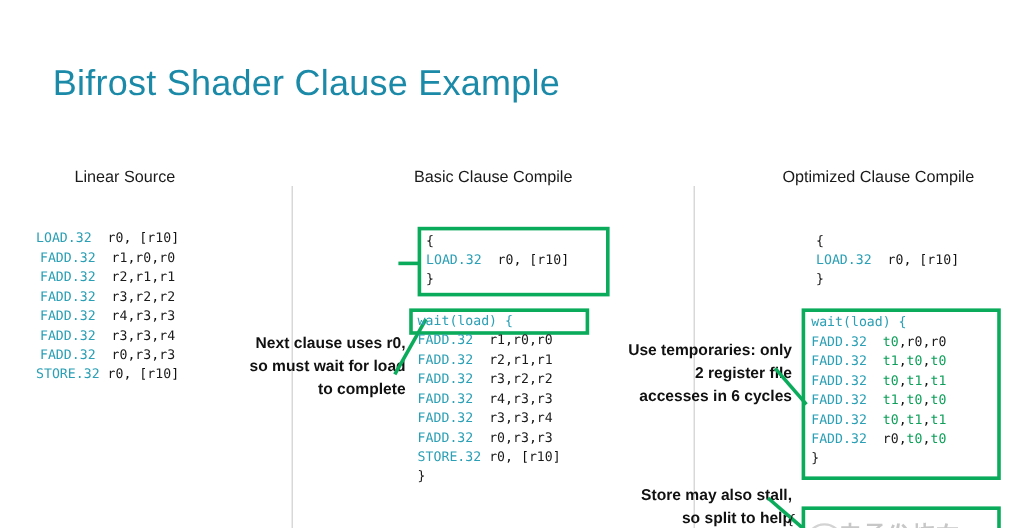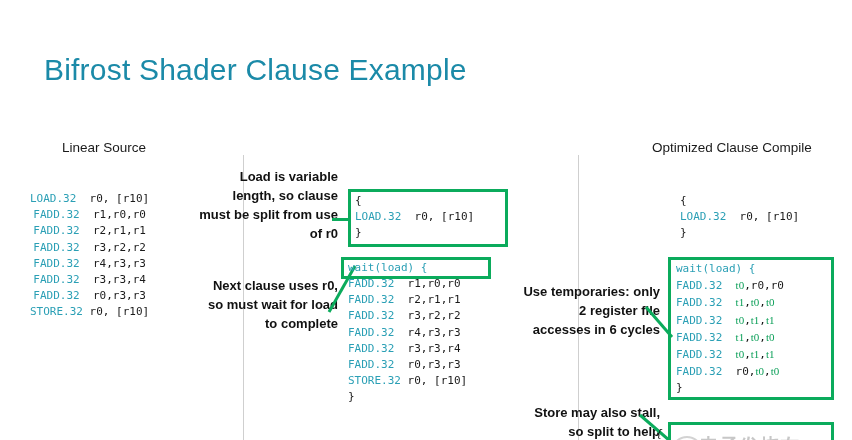--- a/index.html
+++ b/index.html
@@ -52,21 +52,21 @@
   .code {
     position: absolute;
     font-family: "DejaVu Sans Mono", "Liberation Mono", monospace;
     font-size: 11px;
     line-height: 16.2px;
     white-space: pre;
     color: #111111;
   }
   .code .op  { color: #2a9fb5; }
   .code .rg  { color: #1a1a1a; }
-  .code .tmp { color: #0ea05a; font-family: Liberation Serif, serif; }
+  .code .tmp { color: #0ea05a; }
   .code .brc { color: #1a1a1a; }
 
   .note {
     position: absolute;
     font-size: 13px;
     line-height: 19px;
     color: #111111;
     text-align: right;
     font-weight: 600;
   }
@@ -115,30 +115,30 @@
 
   <div class="code" id="code-linear" style="left:30px; top:146px;text-align:center;"><span class="op">LOAD.32</span>  <span class="rg">r0</span>, [<span class="rg">r10</span>]
 <span class="op">FADD.32</span>  <span class="rg">r1</span>,<span class="rg">r0</span>,<span class="rg">r0</span>
 <span class="op">FADD.32</span>  <span class="rg">r2</span>,<span class="rg">r1</span>,<span class="rg">r1</span>
 <span class="op">FADD.32</span>  <span class="rg">r3</span>,<span class="rg">r2</span>,<span class="rg">r2</span>
 <span class="op">FADD.32</span>  <span class="rg">r4</span>,<span class="rg">r3</span>,<span class="rg">r3</span>
 <span class="op">FADD.32</span>  <span class="rg">r3</span>,<span class="rg">r3</span>,<span class="rg">r4</span>
 <span class="op">FADD.32</span>  <span class="rg">r0</span>,<span class="rg">r3</span>,<span class="rg">r3</span>
 <span class="op">STORE.32</span> <span class="rg">r0</span>, [<span class="rg">r10</span>]</div>
 
-  <div class="note" id="note-1" style="left:198px; top:122px; width:140px;">Load is variable length, so clause must be split from use of r0</div>
 
   <div class="note" id="note-2" style="left:198px; top:231px; width:140px;">Next clause uses r0, so must wait for load to complete</div>
 
   <div class="connector" style="left:332px; top:173px; width:18px; height:3px;"></div>
 
   <svg class="connector-diag" style="left:329px; top:219px;" width="30" height="50">
     <line x1="0" y1="48" x2="26" y2="2" stroke="#0bab5c" stroke-width="3"></line>
   </svg>
 
+  <div class="col-head" id="head-basic">Basic Clause Compile</div>
 
   <div class="clause-box" id="basic-box-1" style="left:348px; top:144px; width:160px; height:58px;"></div>
   <div class="code" id="code-basic-1" style="left:355px; top:148px;"><span class="brc">{</span>
 <span class="op">LOAD.32</span>  <span class="rg">r0</span>, [<span class="rg">r10</span>]
 <span class="brc">}</span></div>
 
   <div class="clause-box" id="basic-box-2" style="left:341px; top:212px; width:150px; height:22px;"></div>
   <div class="code" id="code-basic-2h" style="left:348px; top:215px;"><span class="op">wait(load) {</span></div>
   <div class="code" id="code-basic-2b" style="left:348px; top:231px;"><span class="op">FADD.32</span>  <span class="rg">r1</span>,<span class="rg">r0</span>,<span class="rg">r0</span>
 <span class="op">FADD.32</span>  <span class="rg">r2</span>,<span class="rg">r1</span>,<span class="rg">r1</span>

